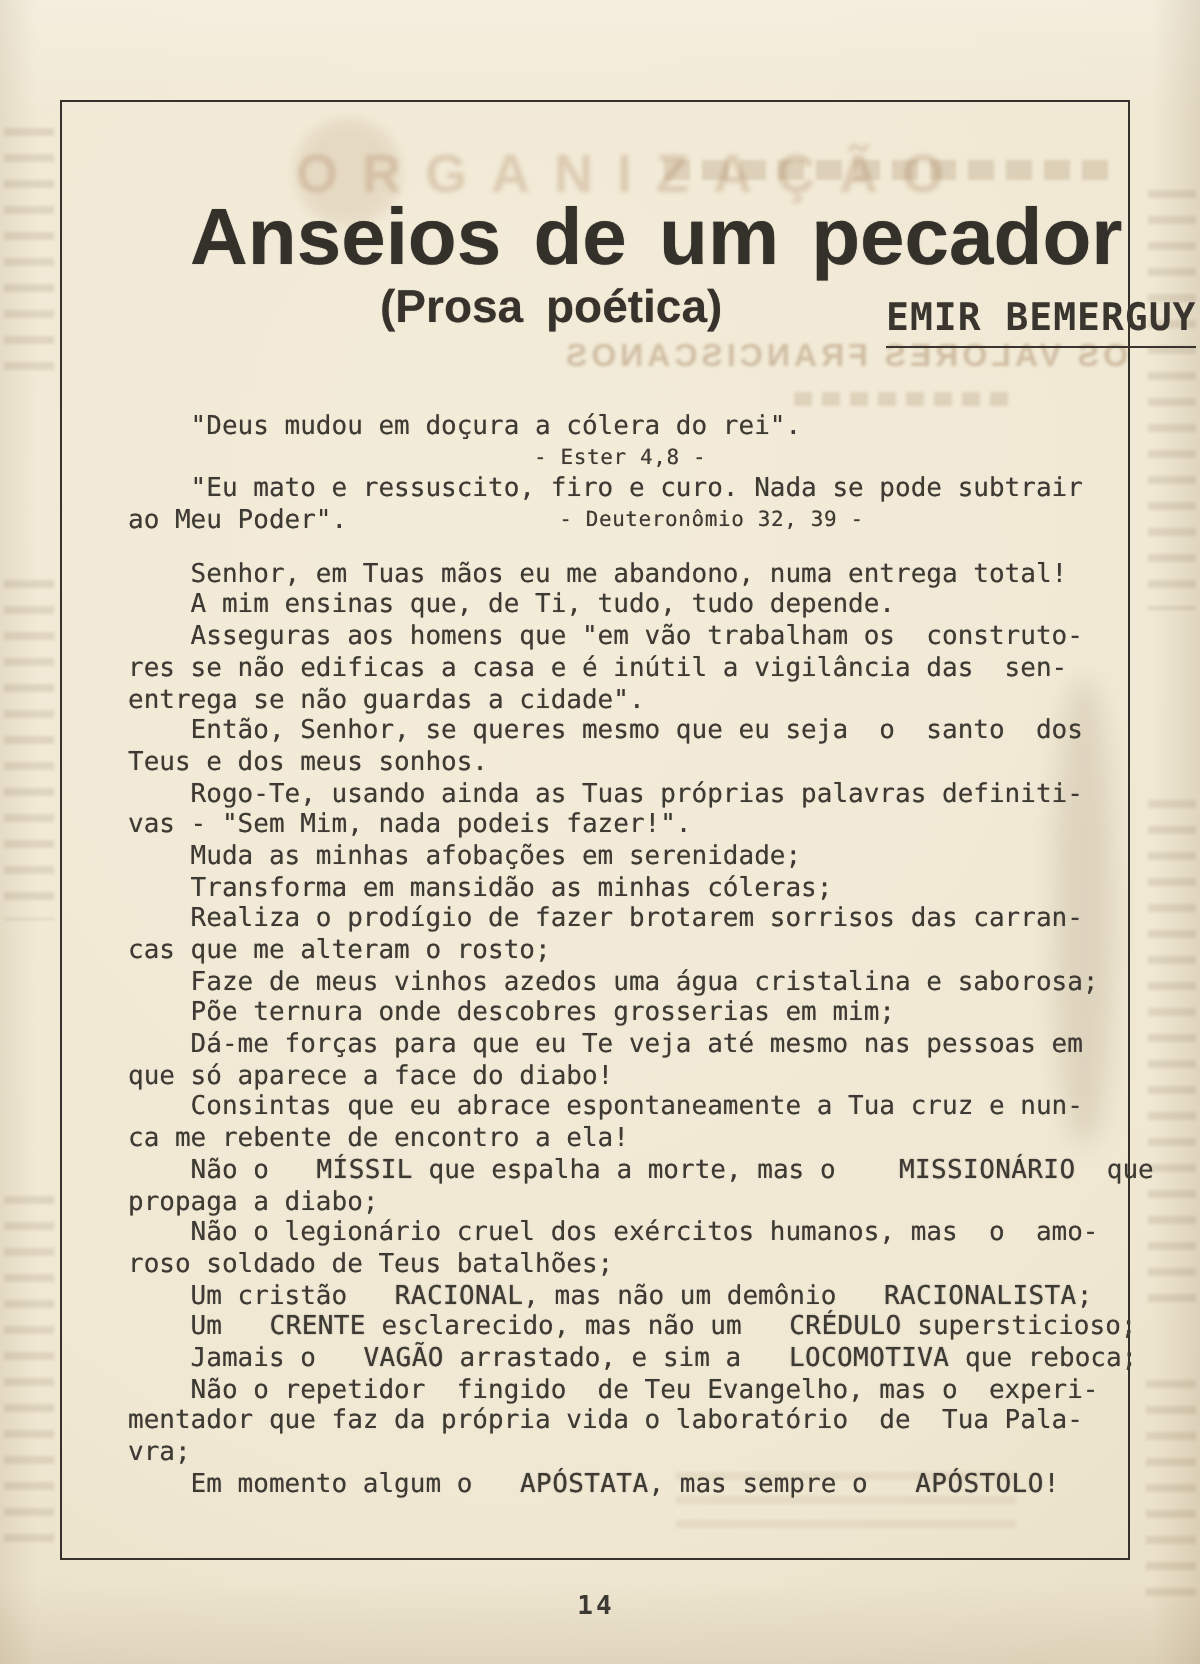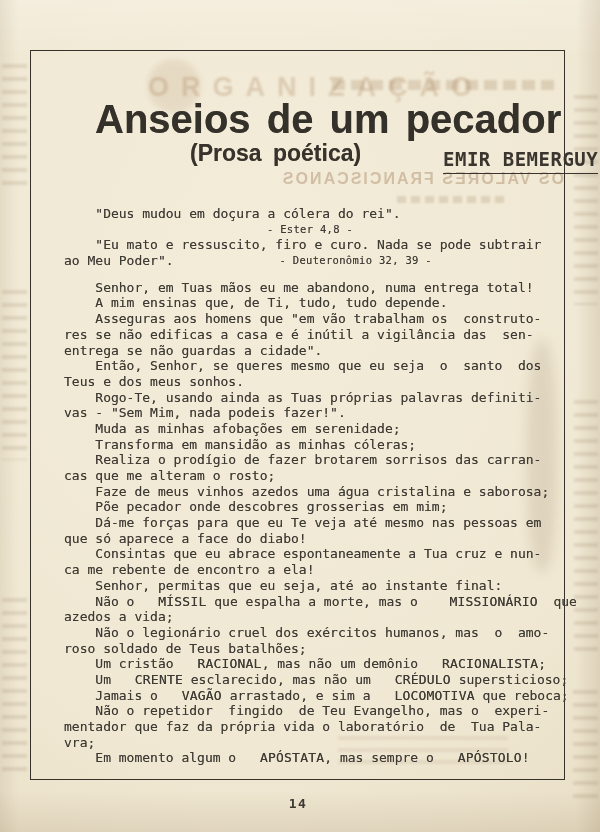--- a/index.html
+++ b/index.html
@@ -148,28 +148,27 @@
         <div class="line">entrega se não guardas a cidade".</div>
         <div class="line">    Então, Senhor, se queres mesmo que eu seja  o  santo  dos</div>
         <div class="line">Teus e dos meus sonhos.</div>
         <div class="line">    Rogo-Te, usando ainda as Tuas próprias palavras definiti-</div>
         <div class="line">vas - "Sem Mim, nada podeis fazer!".</div>
         <div class="line">    Muda as minhas afobações em serenidade;</div>
         <div class="line">    Transforma em mansidão as minhas cóleras;</div>
         <div class="line">    Realiza o prodígio de fazer brotarem sorrisos das carran-</div>
         <div class="line">cas que me alteram o rosto;</div>
         <div class="line">    Faze de meus vinhos azedos uma água cristalina e saborosa;</div>
-        <div class="line">    Põe pecador onde descobres grosserias em mim;</div>
+        <div class="line">    Põe ternura onde descobres grosserias em mim;</div>
         <div class="line">    Dá-me forças para que eu Te veja até mesmo nas pessoas em</div>
         <div class="line">que só aparece a face do diabo!</div>
         <div class="line">    Consintas que eu abrace espontaneamente a Tua cruz e nun-</div>
         <div class="line">ca me rebente de encontro a ela!</div>
-        <div class="line">    Senhor, permitas que eu seja, até ao instante final:</div>
         <div class="line">    Não o <b>MÍSSIL</b> que espalha a morte, mas o  <b>MISSIONÁRIO</b>  que</div>
-        <div class="line">azedos a vida;</div>
+        <div class="line">propaga a diabo;</div>
         <div class="line">    Não o legionário cruel dos exércitos humanos, mas  o  amo-</div>
         <div class="line">roso soldado de Teus batalhões;</div>
         <div class="line">    Um cristão <b>RACIONAL</b>, mas não um demônio <b>RACIONALISTA</b>;</div>
         <div class="line">    Um <b>CRENTE</b> esclarecido, mas não um <b>CRÉDULO</b> supersticioso;</div>
         <div class="line">    Jamais o <b>VAGÃO</b> arrastado, e sim a <b>LOCOMOTIVA</b> que reboca;</div>
         <div class="line">    Não o repetidor  fingido  de Teu Evangelho, mas o  experi-</div>
         <div class="line">mentador que faz da própria vida o laboratório  de  Tua Pala-</div>
         <div class="line">vra;</div>
         <div class="line">    Em momento algum o <b>APÓSTATA</b>, mas sempre o <b>APÓSTOLO</b>!</div>
       </div>

